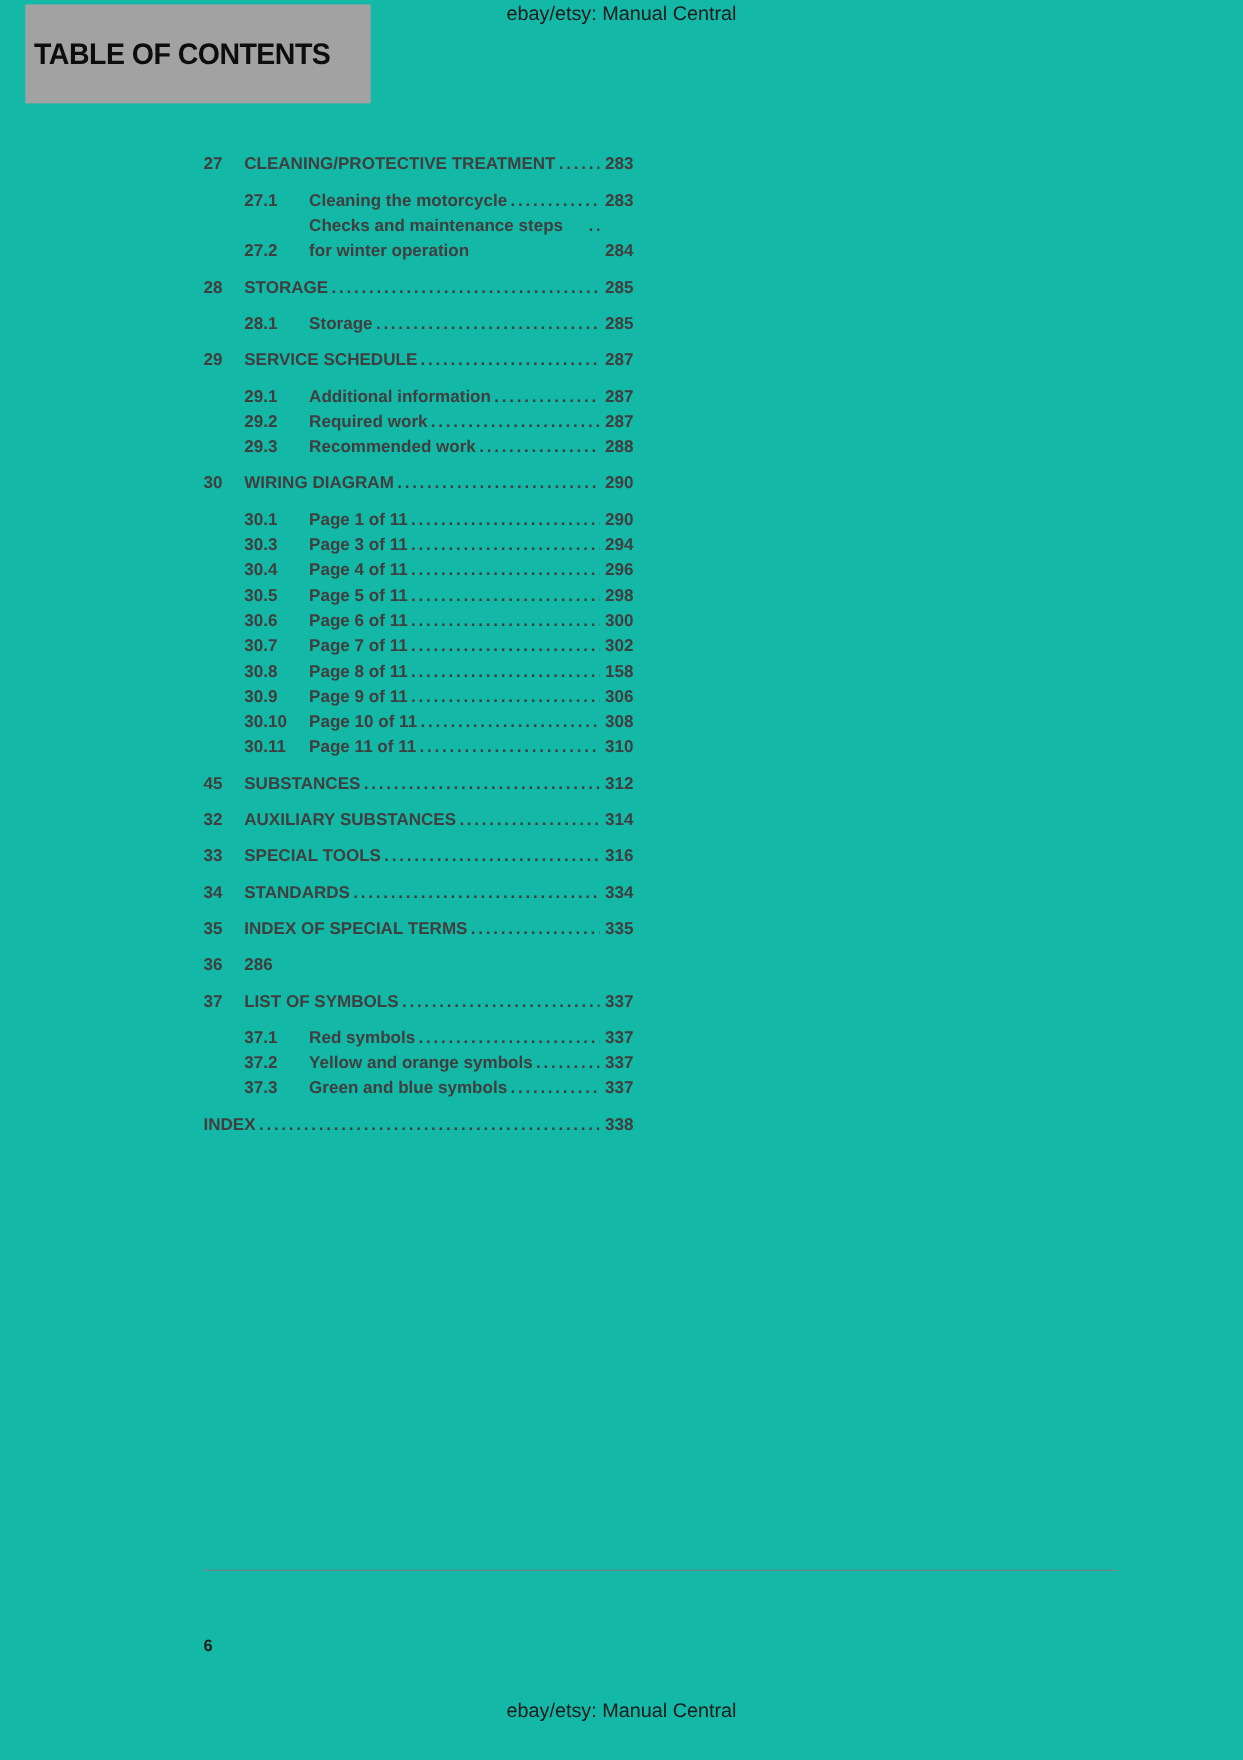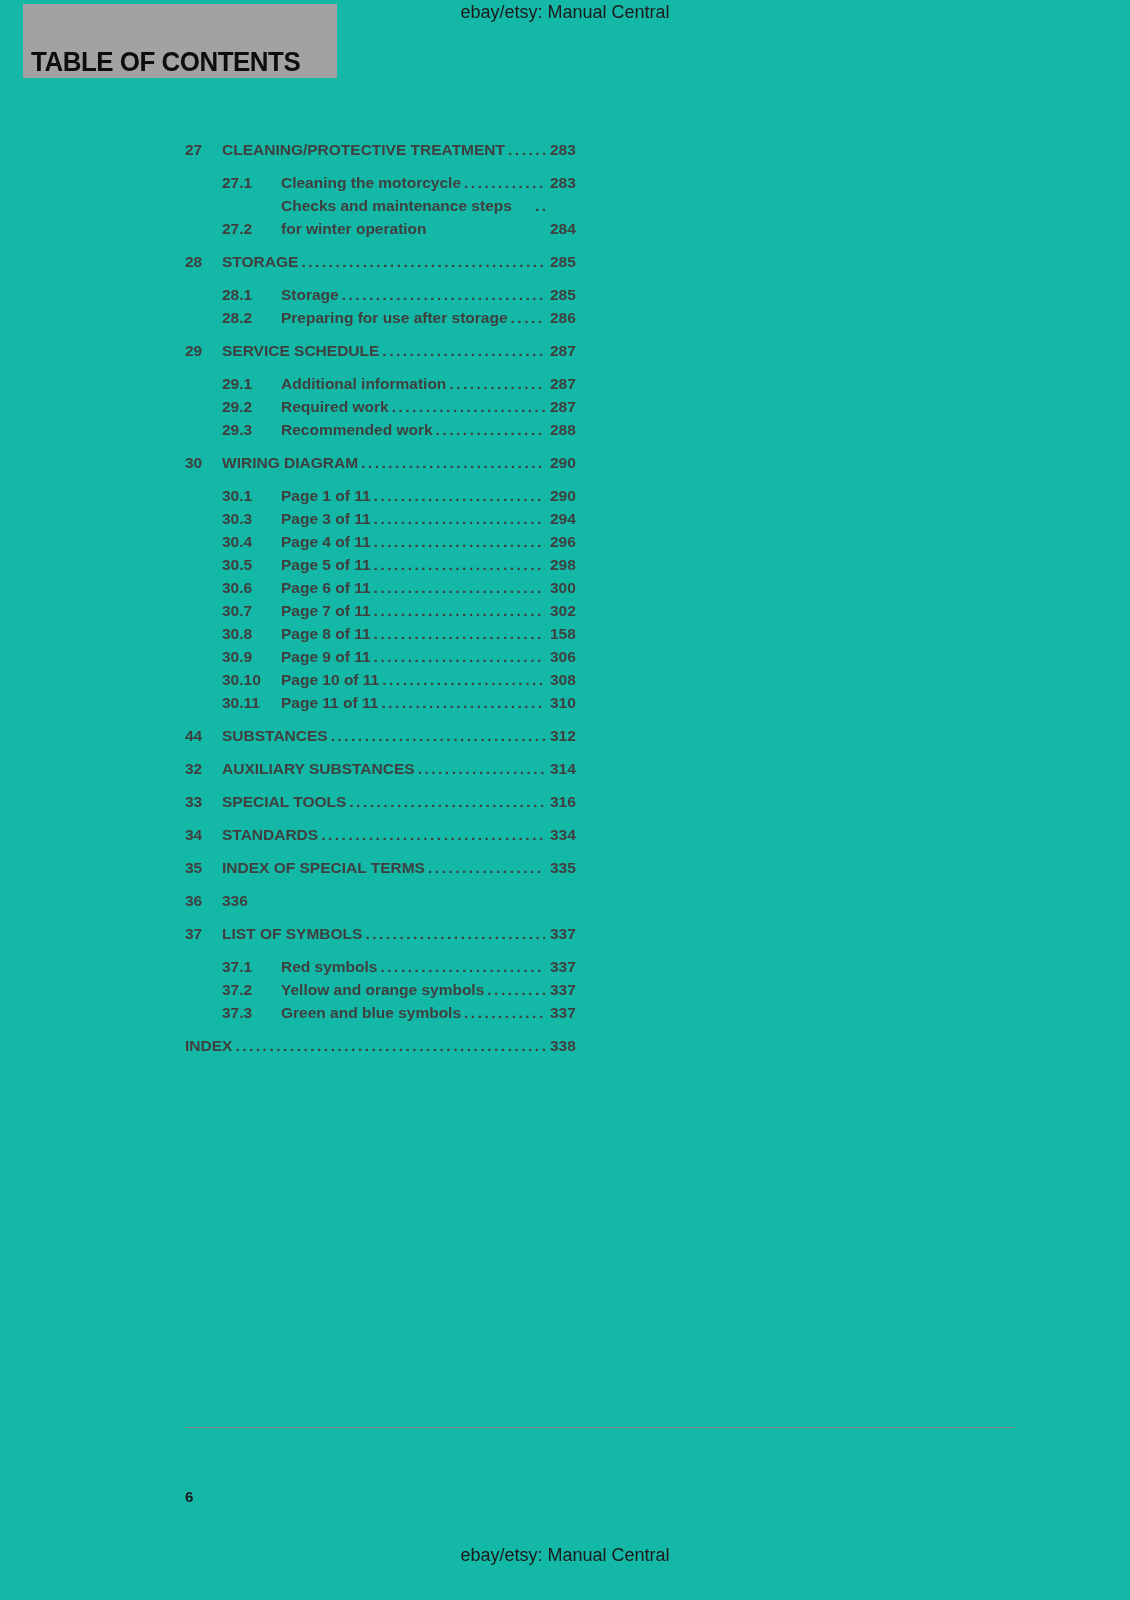--- a/index.html
+++ b/index.html
@@ -23,24 +23,24 @@
     text-align: center;
     font-size: 18px;
     color: #1b1b1b;
   }
 
   .banner {
     position: absolute;
     top: 4px;
     left: 23px;
     width: 314px;
-    height: 74px;
+    height: 90px;
     background: #a2a2a2;
     display: flex;
-    align-items: flex-end;
+    align-items: center;
     padding-left: 8px;
   }
   .banner-title {
     font-size: 27px;
     font-weight: bold;
     color: #0d0d0d;
     letter-spacing: -0.5px;
     transform: scaleX(0.96);
     transform-origin: left center;
     white-space: nowrap;
@@ -162,193 +162,185 @@
         <span class="page-col">285</span>
       </div>
       <div class="toc-row level-2">
         <span class="num">28.1</span>
         <span class="title-area">
           <span class="title">Storage</span>
           <span class="leader"></span>
         </span>
         <span class="page-col">285</span>
       </div>
-      <div class="toc-row level-2">
-        <span class="num">28.2</span>
-        <span class="title-area">
-          <span class="title">Preparing for use after storage</span>
-          <span class="leader"></span>
-        </span>
+      <div class="toc-row level-1">
+        <span class="num">29</span>
+        <span class="title-area">
+          <span class="title">SERVICE SCHEDULE</span>
+          <span class="leader"></span>
+        </span>
+        <span class="page-col">287</span>
+      </div>
+      <div class="toc-row level-2">
+        <span class="num">29.1</span>
+        <span class="title-area">
+          <span class="title">Additional information</span>
+          <span class="leader"></span>
+        </span>
+        <span class="page-col">287</span>
+      </div>
+      <div class="toc-row level-2">
+        <span class="num">29.2</span>
+        <span class="title-area">
+          <span class="title">Required work</span>
+          <span class="leader"></span>
+        </span>
+        <span class="page-col">287</span>
+      </div>
+      <div class="toc-row level-2">
+        <span class="num">29.3</span>
+        <span class="title-area">
+          <span class="title">Recommended work</span>
+          <span class="leader"></span>
+        </span>
+        <span class="page-col">288</span>
+      </div>
+      <div class="toc-row level-1">
+        <span class="num">30</span>
+        <span class="title-area">
+          <span class="title">WIRING DIAGRAM</span>
+          <span class="leader"></span>
+        </span>
+        <span class="page-col">290</span>
+      </div>
+      <div class="toc-row level-2">
+        <span class="num">30.1</span>
+        <span class="title-area">
+          <span class="title">Page 1 of 11</span>
+          <span class="leader"></span>
+        </span>
+        <span class="page-col">290</span>
+      </div>
+      <div class="toc-row level-2">
+        <span class="num">30.3</span>
+        <span class="title-area">
+          <span class="title">Page 3 of 11</span>
+          <span class="leader"></span>
+        </span>
+        <span class="page-col">294</span>
+      </div>
+      <div class="toc-row level-2">
+        <span class="num">30.4</span>
+        <span class="title-area">
+          <span class="title">Page 4 of 11</span>
+          <span class="leader"></span>
+        </span>
+        <span class="page-col">296</span>
+      </div>
+      <div class="toc-row level-2">
+        <span class="num">30.5</span>
+        <span class="title-area">
+          <span class="title">Page 5 of 11</span>
+          <span class="leader"></span>
+        </span>
+        <span class="page-col">298</span>
+      </div>
+      <div class="toc-row level-2">
+        <span class="num">30.6</span>
+        <span class="title-area">
+          <span class="title">Page 6 of 11</span>
+          <span class="leader"></span>
+        </span>
+        <span class="page-col">300</span>
+      </div>
+      <div class="toc-row level-2">
+        <span class="num">30.7</span>
+        <span class="title-area">
+          <span class="title">Page 7 of 11</span>
+          <span class="leader"></span>
+        </span>
+        <span class="page-col">302</span>
+      </div>
+      <div class="toc-row level-2">
+        <span class="num">30.8</span>
+        <span class="title-area">
+          <span class="title">Page 8 of 11</span>
+          <span class="leader"></span>
+        </span>
+        <span class="page-col">158</span>
+      </div>
+      <div class="toc-row level-2">
+        <span class="num">30.9</span>
+        <span class="title-area">
+          <span class="title">Page 9 of 11</span>
+          <span class="leader"></span>
+        </span>
+        <span class="page-col">306</span>
+      </div>
+      <div class="toc-row level-2">
+        <span class="num">30.10</span>
+        <span class="title-area">
+          <span class="title">Page 10 of 11</span>
+          <span class="leader"></span>
+        </span>
+        <span class="page-col">308</span>
+      </div>
+      <div class="toc-row level-2">
+        <span class="num">30.11</span>
+        <span class="title-area">
+          <span class="title">Page 11 of 11</span>
+          <span class="leader"></span>
+        </span>
+        <span class="page-col">310</span>
+      </div>
+      <div class="toc-row level-1">
+        <span class="num">45</span>
+        <span class="title-area">
+          <span class="title">SUBSTANCES</span>
+          <span class="leader"></span>
+        </span>
+        <span class="page-col">312</span>
+      </div>
+      <div class="toc-row level-1">
+        <span class="num">32</span>
+        <span class="title-area">
+          <span class="title">AUXILIARY SUBSTANCES</span>
+          <span class="leader"></span>
+        </span>
+        <span class="page-col">314</span>
+      </div>
+      <div class="toc-row level-1">
+        <span class="num">33</span>
+        <span class="title-area">
+          <span class="title">SPECIAL TOOLS</span>
+          <span class="leader"></span>
+        </span>
+        <span class="page-col">316</span>
+      </div>
+      <div class="toc-row level-1">
+        <span class="num">34</span>
+        <span class="title-area">
+          <span class="title">STANDARDS</span>
+          <span class="leader"></span>
+        </span>
+        <span class="page-col">334</span>
+      </div>
+      <div class="toc-row level-1">
+        <span class="num">35</span>
+        <span class="title-area">
+          <span class="title">INDEX OF SPECIAL TERMS</span>
+          <span class="leader"></span>
+        </span>
+        <span class="page-col">335</span>
+      </div>
+      <div class="toc-row level-1">
+        <span class="num">36</span>
         <span class="page-col">286</span>
       </div>
       <div class="toc-row level-1">
-        <span class="num">29</span>
-        <span class="title-area">
-          <span class="title">SERVICE SCHEDULE</span>
-          <span class="leader"></span>
-        </span>
-        <span class="page-col">287</span>
-      </div>
-      <div class="toc-row level-2">
-        <span class="num">29.1</span>
-        <span class="title-area">
-          <span class="title">Additional information</span>
-          <span class="leader"></span>
-        </span>
-        <span class="page-col">287</span>
-      </div>
-      <div class="toc-row level-2">
-        <span class="num">29.2</span>
-        <span class="title-area">
-          <span class="title">Required work</span>
-          <span class="leader"></span>
-        </span>
-        <span class="page-col">287</span>
-      </div>
-      <div class="toc-row level-2">
-        <span class="num">29.3</span>
-        <span class="title-area">
-          <span class="title">Recommended work</span>
-          <span class="leader"></span>
-        </span>
-        <span class="page-col">288</span>
-      </div>
-      <div class="toc-row level-1">
-        <span class="num">30</span>
-        <span class="title-area">
-          <span class="title">WIRING DIAGRAM</span>
-          <span class="leader"></span>
-        </span>
-        <span class="page-col">290</span>
-      </div>
-      <div class="toc-row level-2">
-        <span class="num">30.1</span>
-        <span class="title-area">
-          <span class="title">Page 1 of 11</span>
-          <span class="leader"></span>
-        </span>
-        <span class="page-col">290</span>
-      </div>
-      <div class="toc-row level-2">
-        <span class="num">30.3</span>
-        <span class="title-area">
-          <span class="title">Page 3 of 11</span>
-          <span class="leader"></span>
-        </span>
-        <span class="page-col">294</span>
-      </div>
-      <div class="toc-row level-2">
-        <span class="num">30.4</span>
-        <span class="title-area">
-          <span class="title">Page 4 of 11</span>
-          <span class="leader"></span>
-        </span>
-        <span class="page-col">296</span>
-      </div>
-      <div class="toc-row level-2">
-        <span class="num">30.5</span>
-        <span class="title-area">
-          <span class="title">Page 5 of 11</span>
-          <span class="leader"></span>
-        </span>
-        <span class="page-col">298</span>
-      </div>
-      <div class="toc-row level-2">
-        <span class="num">30.6</span>
-        <span class="title-area">
-          <span class="title">Page 6 of 11</span>
-          <span class="leader"></span>
-        </span>
-        <span class="page-col">300</span>
-      </div>
-      <div class="toc-row level-2">
-        <span class="num">30.7</span>
-        <span class="title-area">
-          <span class="title">Page 7 of 11</span>
-          <span class="leader"></span>
-        </span>
-        <span class="page-col">302</span>
-      </div>
-      <div class="toc-row level-2">
-        <span class="num">30.8</span>
-        <span class="title-area">
-          <span class="title">Page 8 of 11</span>
-          <span class="leader"></span>
-        </span>
-        <span class="page-col">158</span>
-      </div>
-      <div class="toc-row level-2">
-        <span class="num">30.9</span>
-        <span class="title-area">
-          <span class="title">Page 9 of 11</span>
-          <span class="leader"></span>
-        </span>
-        <span class="page-col">306</span>
-      </div>
-      <div class="toc-row level-2">
-        <span class="num">30.10</span>
-        <span class="title-area">
-          <span class="title">Page 10 of 11</span>
-          <span class="leader"></span>
-        </span>
-        <span class="page-col">308</span>
-      </div>
-      <div class="toc-row level-2">
-        <span class="num">30.11</span>
-        <span class="title-area">
-          <span class="title">Page 11 of 11</span>
-          <span class="leader"></span>
-        </span>
-        <span class="page-col">310</span>
-      </div>
-      <div class="toc-row level-1">
-        <span class="num">44</span>
-        <span class="title-area">
-          <span class="title">SUBSTANCES</span>
-          <span class="leader"></span>
-        </span>
-        <span class="page-col">312</span>
-      </div>
-      <div class="toc-row level-1">
-        <span class="num">32</span>
-        <span class="title-area">
-          <span class="title">AUXILIARY SUBSTANCES</span>
-          <span class="leader"></span>
-        </span>
-        <span class="page-col">314</span>
-      </div>
-      <div class="toc-row level-1">
-        <span class="num">33</span>
-        <span class="title-area">
-          <span class="title">SPECIAL TOOLS</span>
-          <span class="leader"></span>
-        </span>
-        <span class="page-col">316</span>
-      </div>
-      <div class="toc-row level-1">
-        <span class="num">34</span>
-        <span class="title-area">
-          <span class="title">STANDARDS</span>
-          <span class="leader"></span>
-        </span>
-        <span class="page-col">334</span>
-      </div>
-      <div class="toc-row level-1">
-        <span class="num">35</span>
-        <span class="title-area">
-          <span class="title">INDEX OF SPECIAL TERMS</span>
-          <span class="leader"></span>
-        </span>
-        <span class="page-col">335</span>
-      </div>
-      <div class="toc-row level-1">
-        <span class="num">36</span>
-        <span class="page-col">336</span>
-      </div>
-      <div class="toc-row level-1">
         <span class="num">37</span>
         <span class="title-area">
           <span class="title">LIST OF SYMBOLS</span>
           <span class="leader"></span>
         </span>
         <span class="page-col">337</span>
       </div>
       <div class="toc-row level-2">
         <span class="num">37.1</span>
         <span class="title-area">

